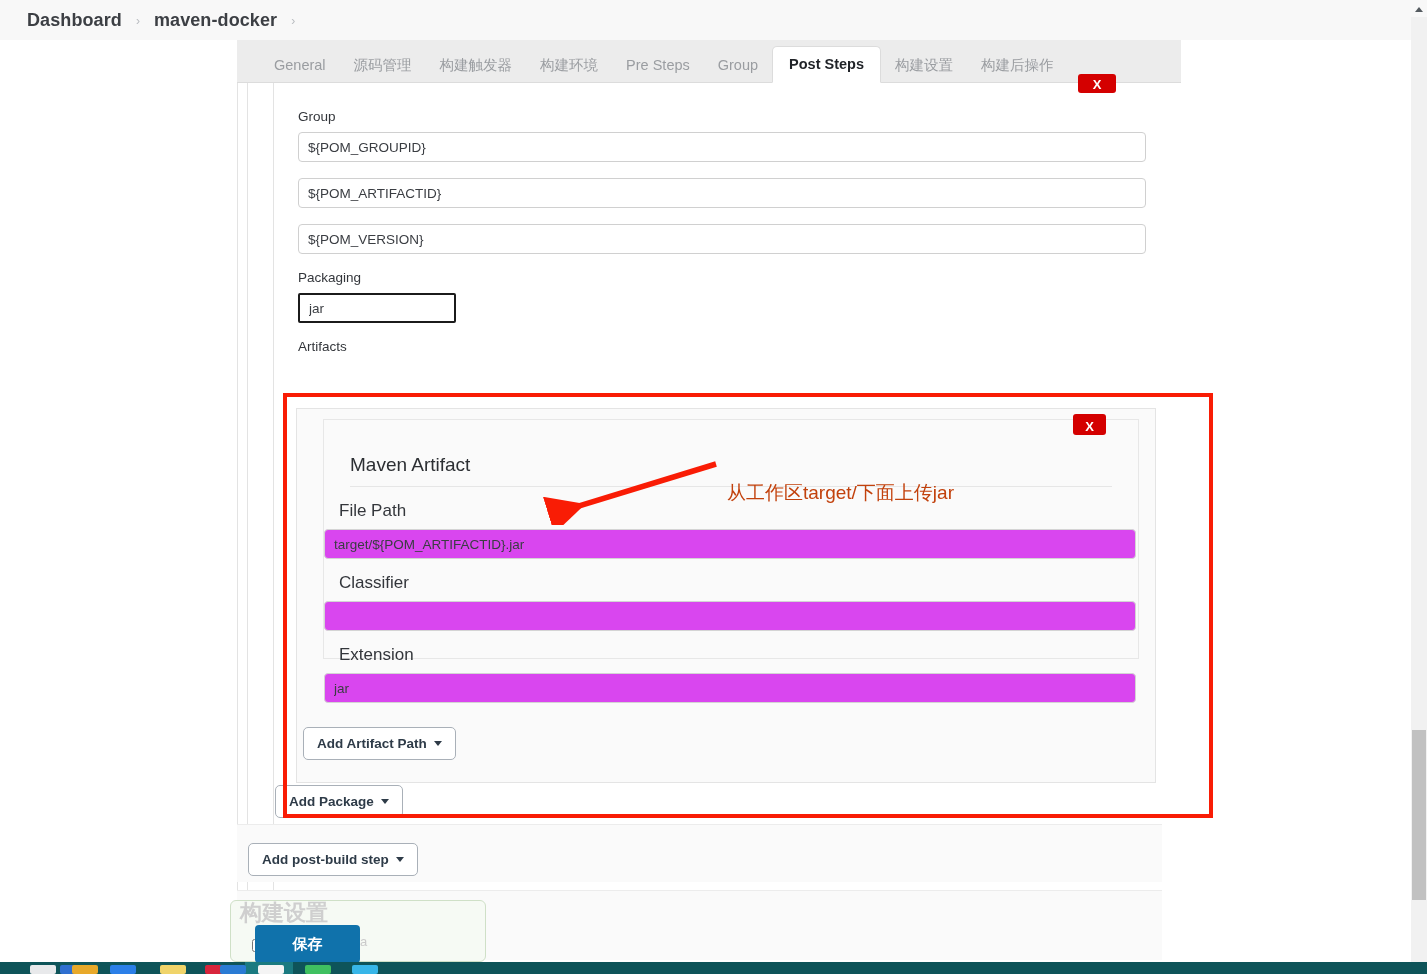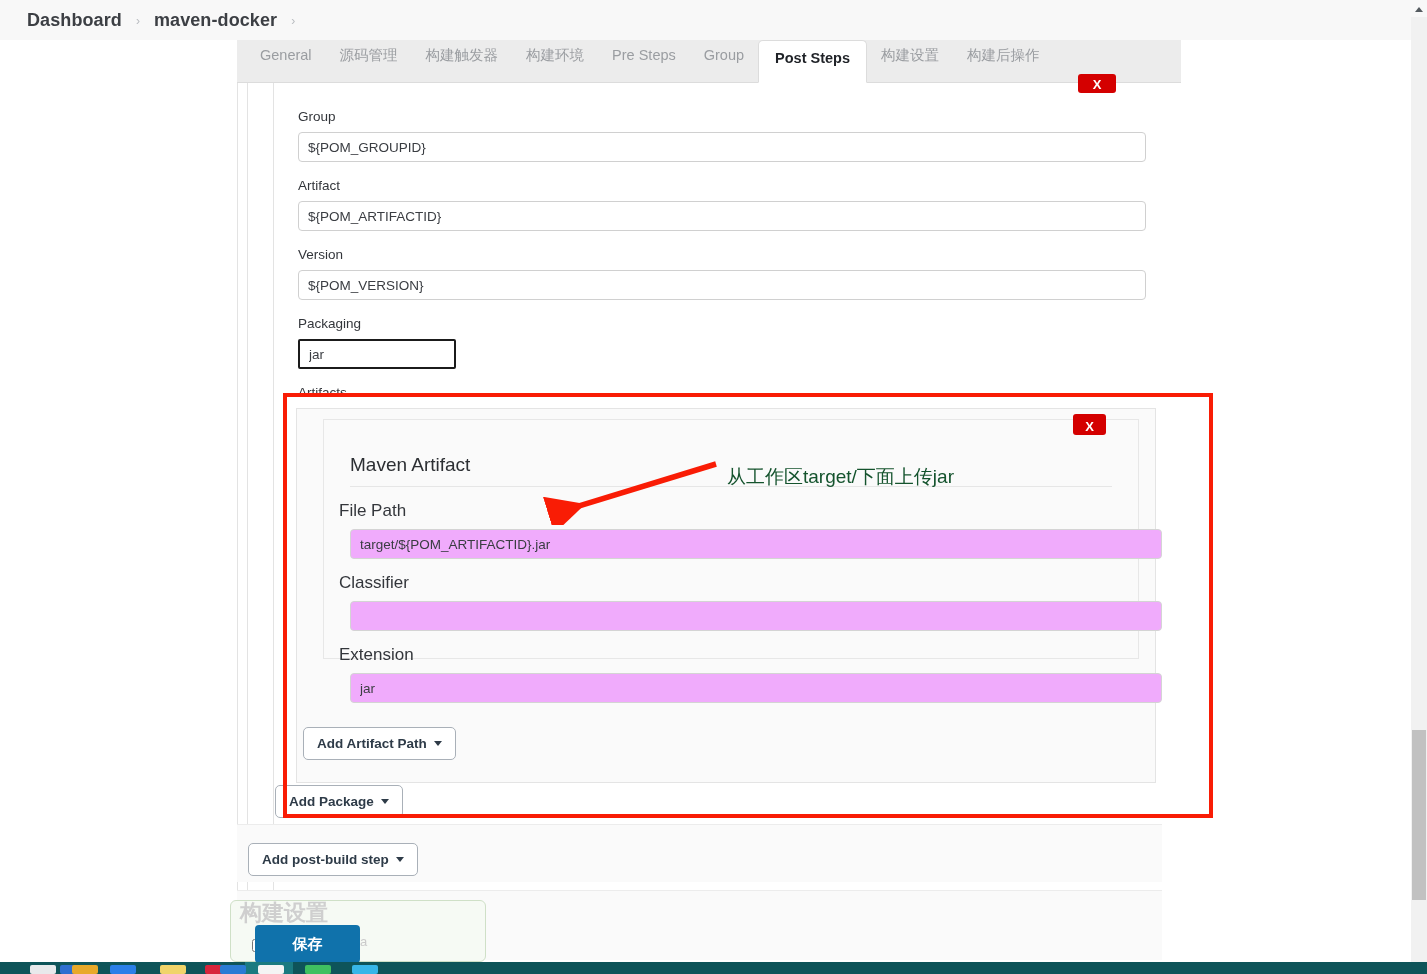--- a/index.html
+++ b/index.html
@@ -61,21 +61,22 @@
     height: 925px;
   }
 
   .tabbar {
     position: absolute;
     left: 0; top: 0;
     width: 944px;
     height: 42px;
     background: #ececec;
     display: flex;
-    padding-left: 9px;
+    align-items: flex-end;
+    padding-left: 23px;
   }
   .tab {
     font-size: 14.5px;
     color: #9a9da1;
     padding: 8px 14px 10px 14px;
     white-space: nowrap;
     line-height: 1;
   }
   .tab.active {
     color: #1f2227;
@@ -179,24 +180,23 @@
   }
   .a-label {
     font-size: 17px;
     color: #33363b;
     margin: 14px 0 8px 15px;
   }
   .a-txt {
     display: block;
     height: 30px;
     width: 812px;
-    margin-left: 26px;
     border: 1px solid #d4d4d4;
     border-radius: 4px;
-    background: #f0abfc;
+    background: #d946ef;
     font-family: "Liberation Sans", sans-serif;
     font-size: 13.5px;
     color: #3a3d42;
     padding: 0 9px;
     outline: none;
   }
 
   
   .btn {
     display: inline-flex;
@@ -238,23 +238,23 @@
     position: absolute;
     left: 283px; top: 393px;
     width: 930px;
     height: 425px;
     border: 4px solid #f91c05;
     pointer-events: none;
     z-index: 12;
   }
   #red-note {
     position: absolute;
-    left: 727px; top: 464px;
+    left: 727px; top: 480px;
     font-size: 19px;
-    color: #14532d;
+    color: #c2410c;
     white-space: nowrap;
     z-index: 13;
   }
   #red-arrow {
     position: absolute;
     left: 540px; top: 455px;
     width: 190px; height: 70px;
     z-index: 13;
     pointer-events: none;
   }
@@ -378,24 +378,22 @@
     <div class="form-area">
       <div class="gutter-a"></div>
       <div class="gutter-b"></div>
       <div class="gutter-c"></div>
 
       <div class="fields">
         <div class="sp-26"></div>
         <div class="field-label">Group</div>
         <input class="txt" value="${POM_GROUPID}" style="">
         <div class="sp-16"></div>
-        <div class="field-label">Artifact</div>
         <input class="txt" value="${POM_ARTIFACTID}" style="">
         <div class="sp-16"></div>
-        <div class="field-label">Version</div>
         <input class="txt" value="${POM_VERSION}" style="">
         <div class="sp-16"></div>
         <div class="field-label">Packaging</div>
         <input class="txt narrow" value="jar" style="">
         <div class="sp-16"></div>
         <div class="field-label">Artifacts</div>
       </div>
     </div>
   </div>
 

